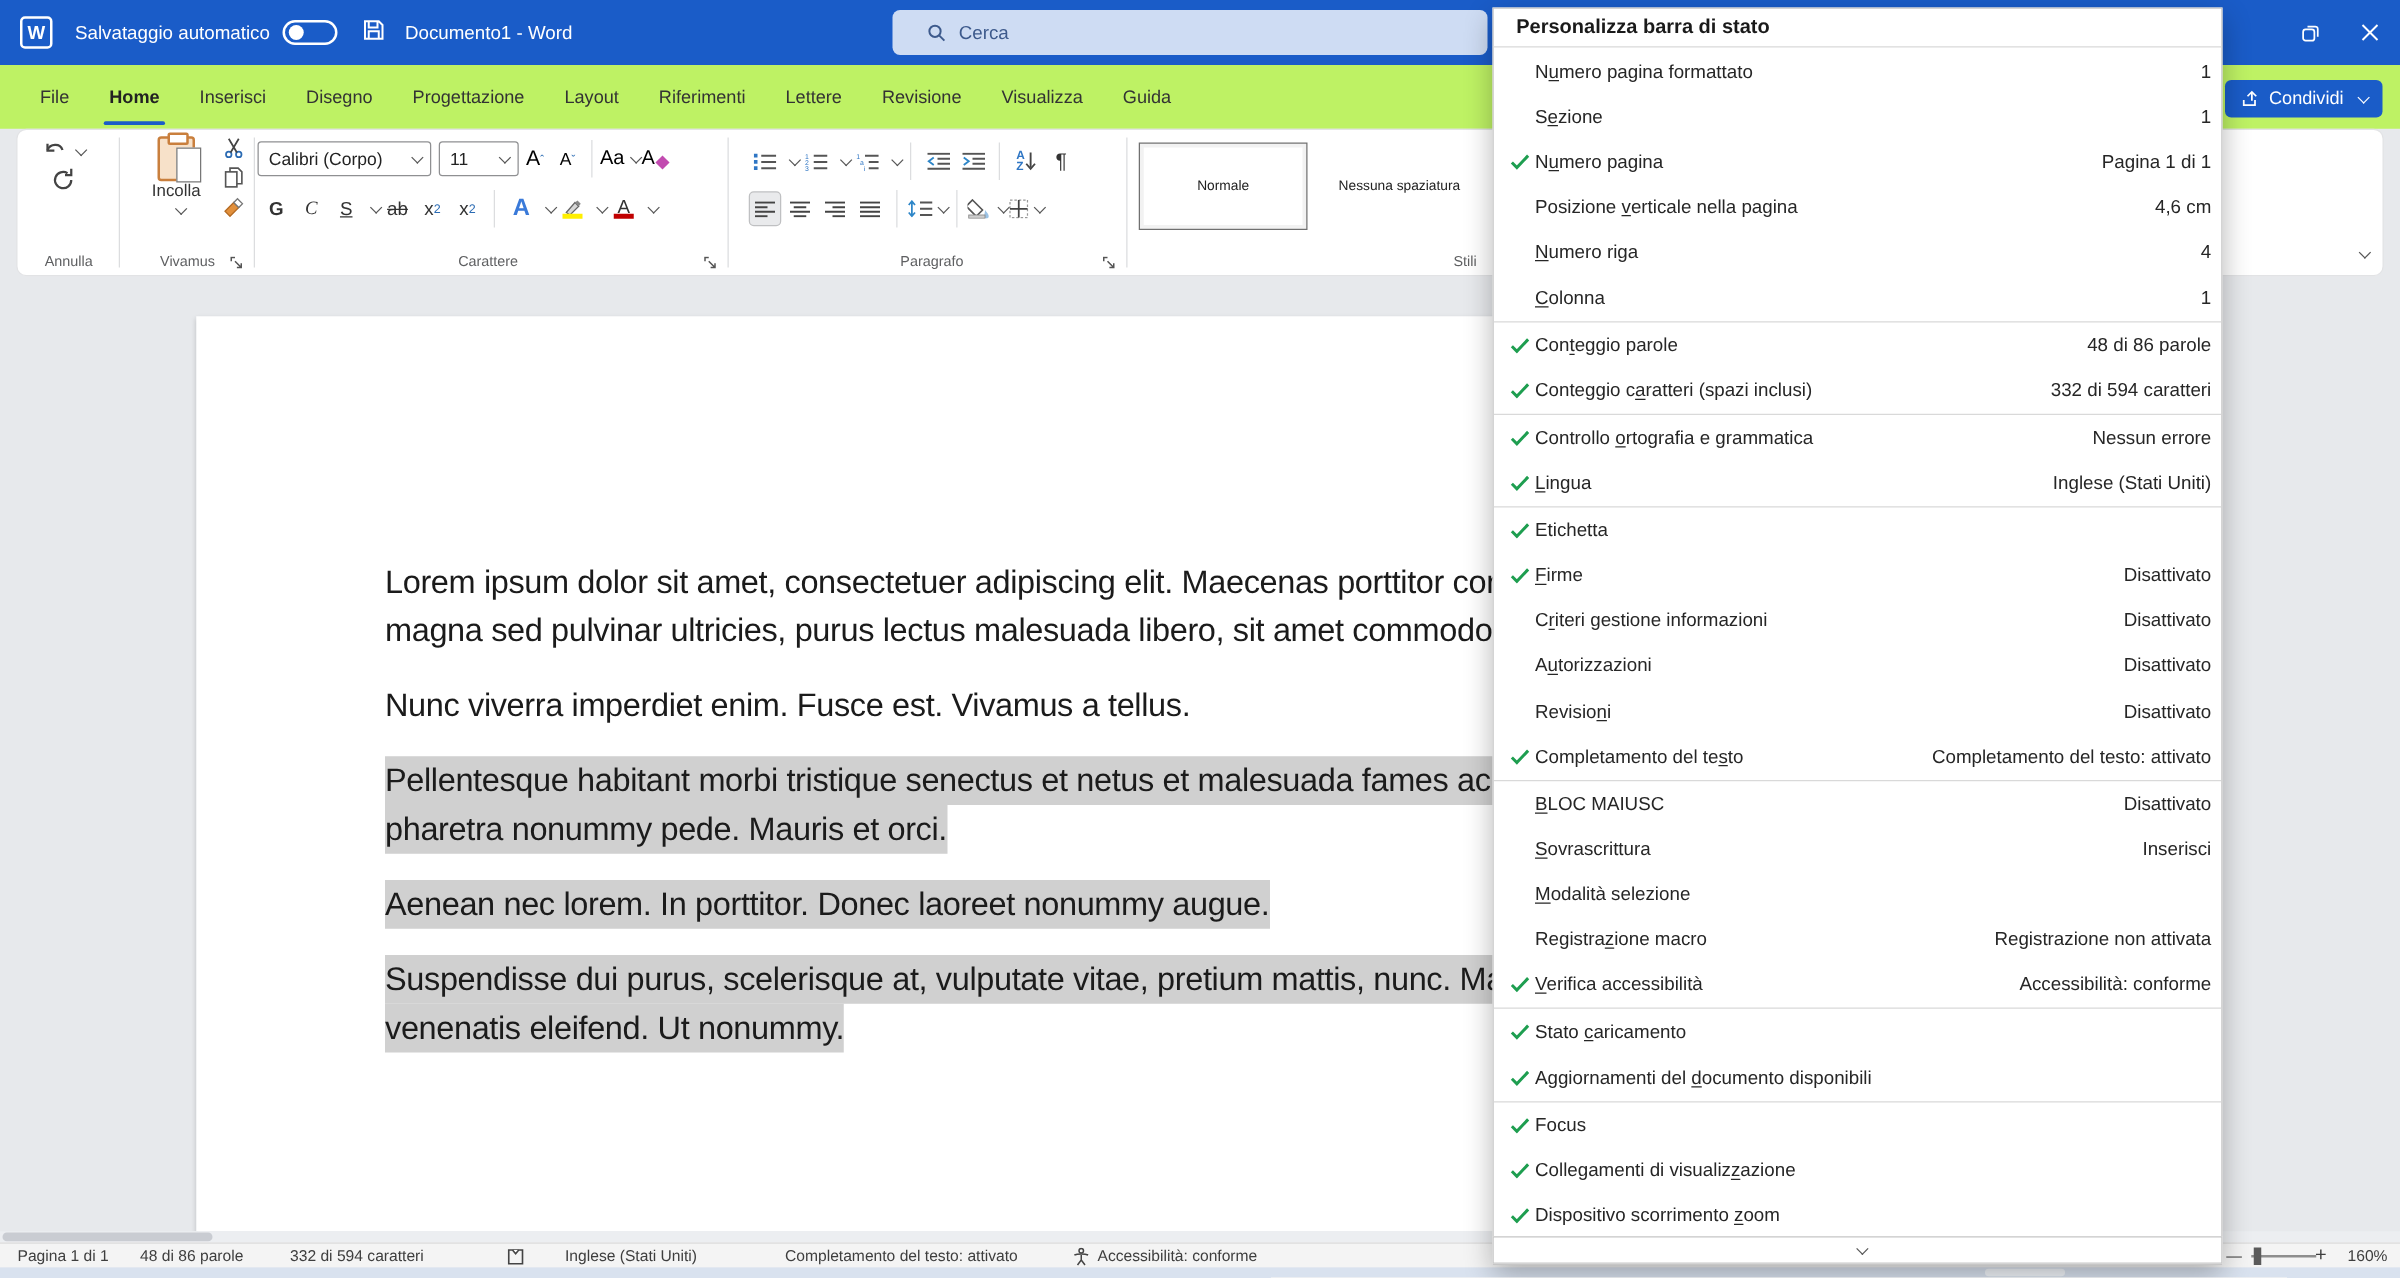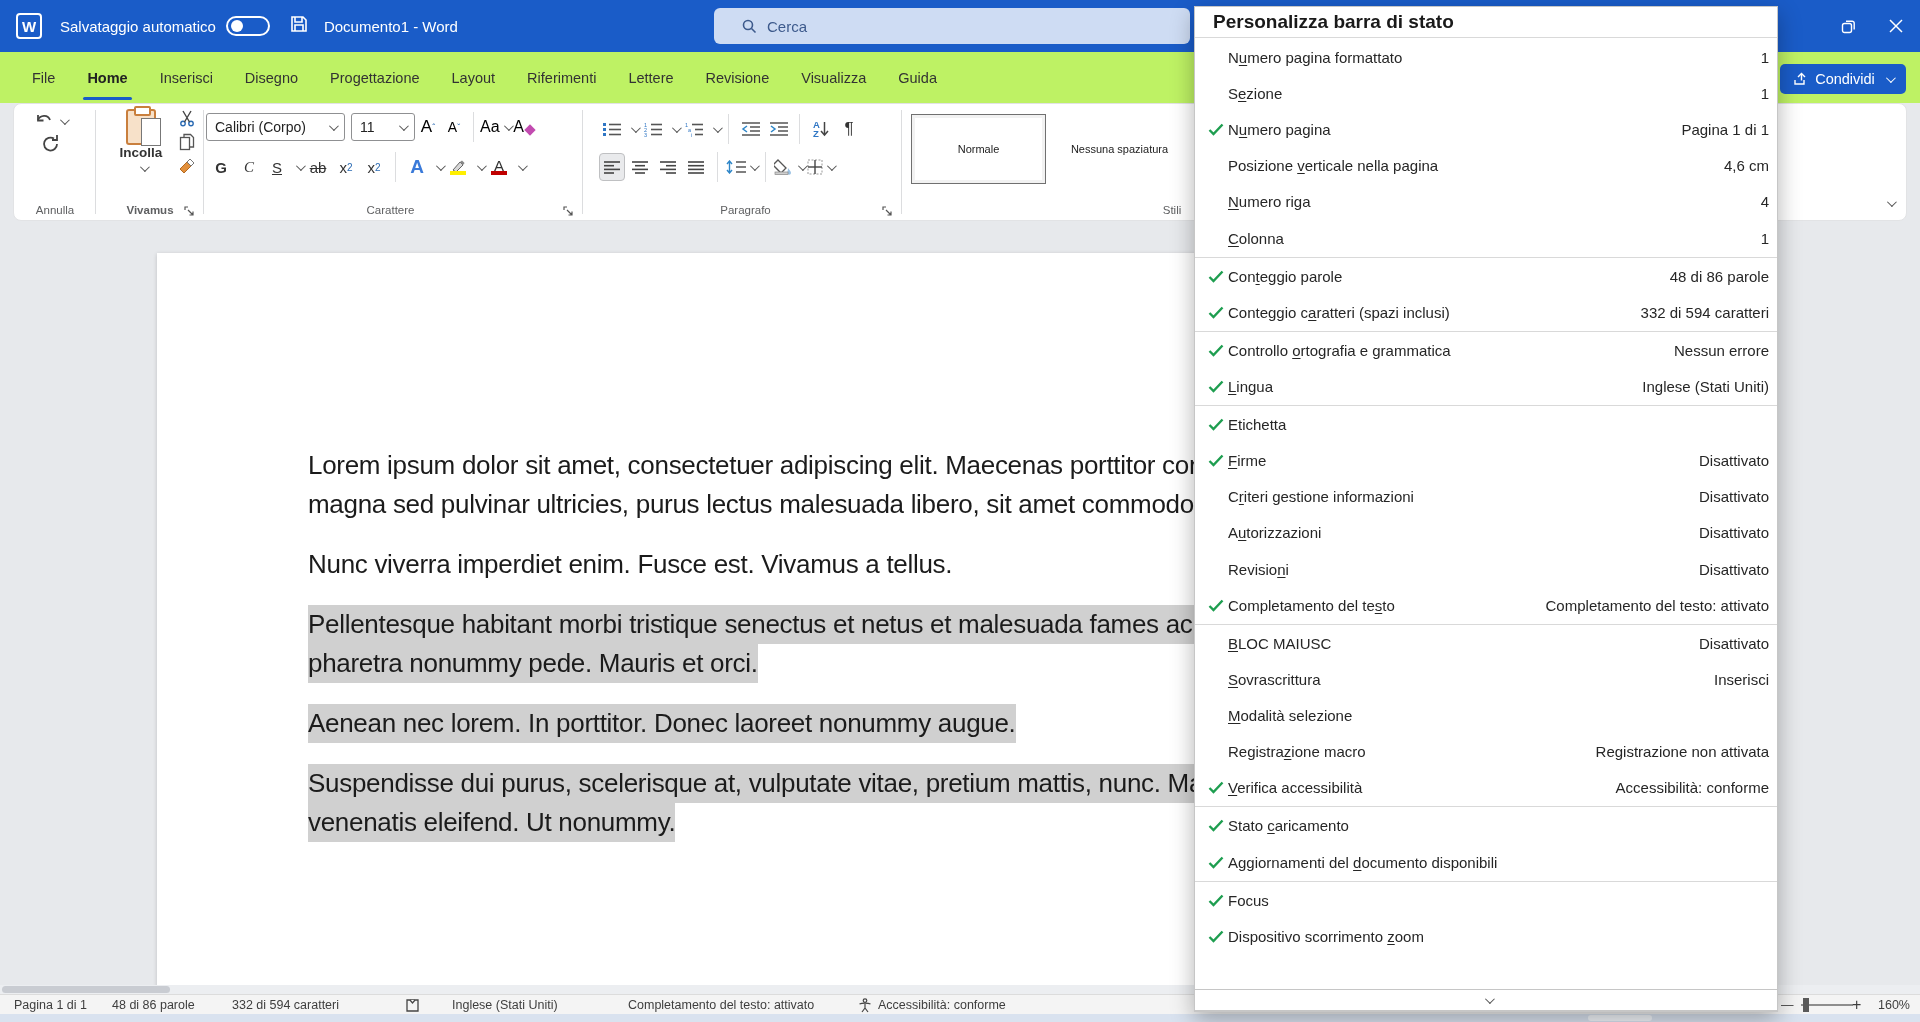--- a/index.html
+++ b/index.html
@@ -76,21 +76,21 @@
   .statusbar { position:absolute; left:0; top:994px; width:1920px; height:20px; background:#f4f4f4; border-top:1px solid #dcdcdc; font-size:12.5px; color:#3e3e3e; }
   .statusbar .sitem { position:absolute; top:0; height:20px; display:flex; align-items:center; white-space:nowrap; cursor:pointer; }
   .zoomctrl { position:absolute; top:0; height:20px; display:flex; align-items:center; color:#3e3e3e; }
   .ztrack { width:52px; height:2px; background:#8e8e8e; position:relative; margin:0 8px; }
   .zthumb { position:absolute; left:2px; top:-6px; width:6px; height:14px; background:#5a5a5a; }
   .bottomstrip { position:absolute; left:0; top:1014px; width:1920px; height:8px; background:#d9e2ef; }
   .bottomstrip .thumb { position:absolute; left:1588px; top:1px; width:64px; height:6px; background:#f2f6fb; border-radius:3px; }
 
   
   .smenu { position:absolute; left:1194px; top:6px; width:584px; height:1006px; background:#fff; border:1px solid #c6c6c6; box-shadow:0 8px 22px rgba(0,0,0,.3); z-index:100; }
-  .smenu-header { height:31px; display:flex; align-items:center; padding-left:18px; font-size:19px; font-weight:700; color:#1a1a1a; border-bottom:1px solid #d9d9d9; }
+  .smenu-header { height:31px; display:flex; align-items:center; padding-left:18px; font-size:16px; font-weight:700; color:#1a1a1a; border-bottom:1px solid #d9d9d9; }
   .smenu-items { position:absolute; left:0; right:0; top:32px; bottom:22px; overflow:hidden; }
   .mi { display:flex; align-items:center; height:36.2px; padding:0 8px 0 0; font-size:15px; color:#262626; cursor:pointer; }
   .mi .ck { width:33px; padding-left:13px; flex:none; display:flex; align-items:center; }
   .mi .lbl { flex:1; white-space:nowrap; }
   .mi .lbl u { text-decoration:underline; text-underline-offset:2px; }
   .mi .val { white-space:nowrap; text-align:right; }
   .msep { height:1px; background:#d9d9d9; margin:0.4px 0; }
   .smenu-scroll { position:absolute; left:-1px; right:-1px; bottom:0; height:22px; border:1px solid #c6c6c6; background:#fff; display:flex; align-items:center; justify-content:center; }
 </style>
 </head>
@@ -174,21 +174,21 @@
             <svg width="20" height="20" viewBox="0 0 20 20">
               <path d="M16 10 a6.5 6.5 0 1 1 -3-5.4" fill="none" stroke="#444" stroke-width="1.8"></path>
               <path d="M16 1 v5 h-5" fill="none" stroke="#444" stroke-width="1.8"></path>
             </svg>
           </span>
       </div>
       <div class="glabel">Annulla</div>
       <div class="gdiv"></div>
     </div>
 
-    <div class="rgroup" style="left:82px;width:108px;font-weight:bold;">
+    <div class="rgroup" style="left:82px;width:108px;">
       <div class="paste">
         <div class="clipboard"></div>
         <div>Incolla</div>
         <span class="chev"></span>
       </div>
       <div class="clipcol">
         <span class="iconbtn">
             <svg width="17" height="17" viewBox="0 0 17 17">
               <circle cx="4" cy="13.5" r="2.2" fill="none" stroke="#2b6bb3" stroke-width="1.4"></circle>
               <circle cx="12" cy="13.5" r="2.2" fill="none" stroke="#2b6bb3" stroke-width="1.4"></circle>
@@ -653,20 +653,29 @@
           </span>
           <span class="lbl">Focus</span>
           <span class="val"></span>
         </div>
         <div class="mi">
           <span class="ck">
             <svg width="16" height="13" viewBox="0 0 16 13">
               <path d="M1.5 7 L5.5 11 L14.5 1.5" fill="none" stroke="#1e9e50" stroke-width="2.4"></path>
             </svg>
           </span>
+          <span class="lbl">Collegamenti di visualiz<u>z</u>azione</span>
+          <span class="val"></span>
+        </div>
+        <div class="mi">
+          <span class="ck">
+            <svg width="16" height="13" viewBox="0 0 16 13">
+              <path d="M1.5 7 L5.5 11 L14.5 1.5" fill="none" stroke="#1e9e50" stroke-width="2.4"></path>
+            </svg>
+          </span>
           <span class="lbl">Dispositivo scorrimento <u>z</u>oom</span>
           <span class="val"></span>
         </div>
       </div>
     <div class="smenu-scroll">
         <span class="chev"></span>
       </div>
   </div>
 
 </div>

